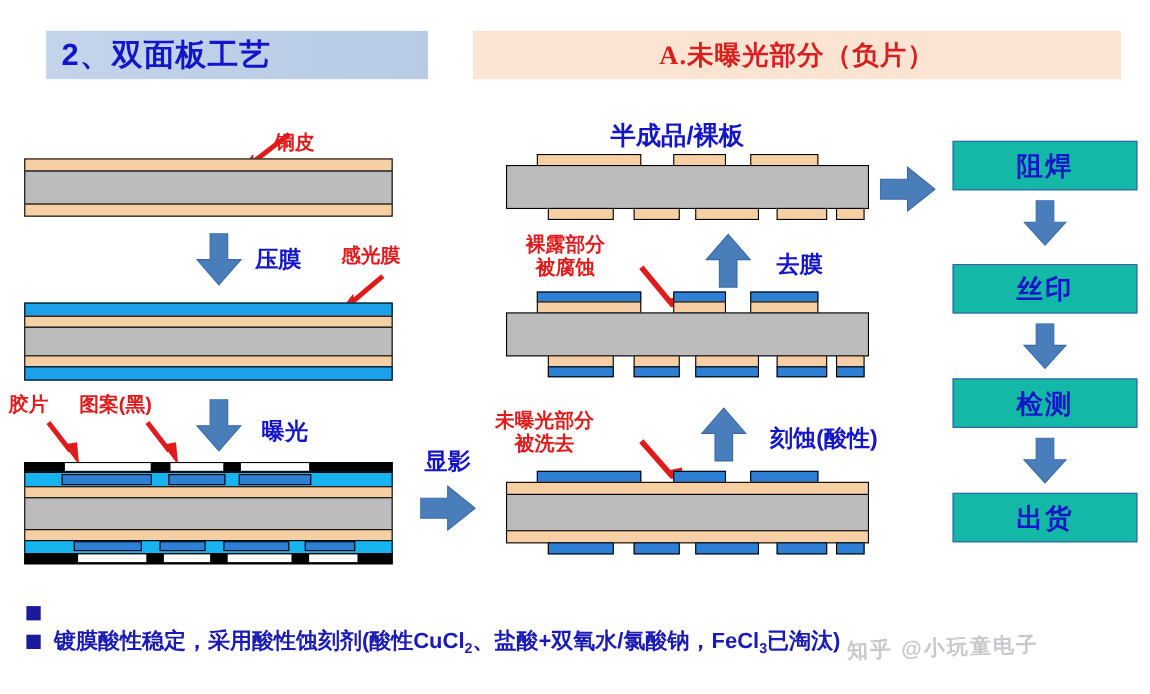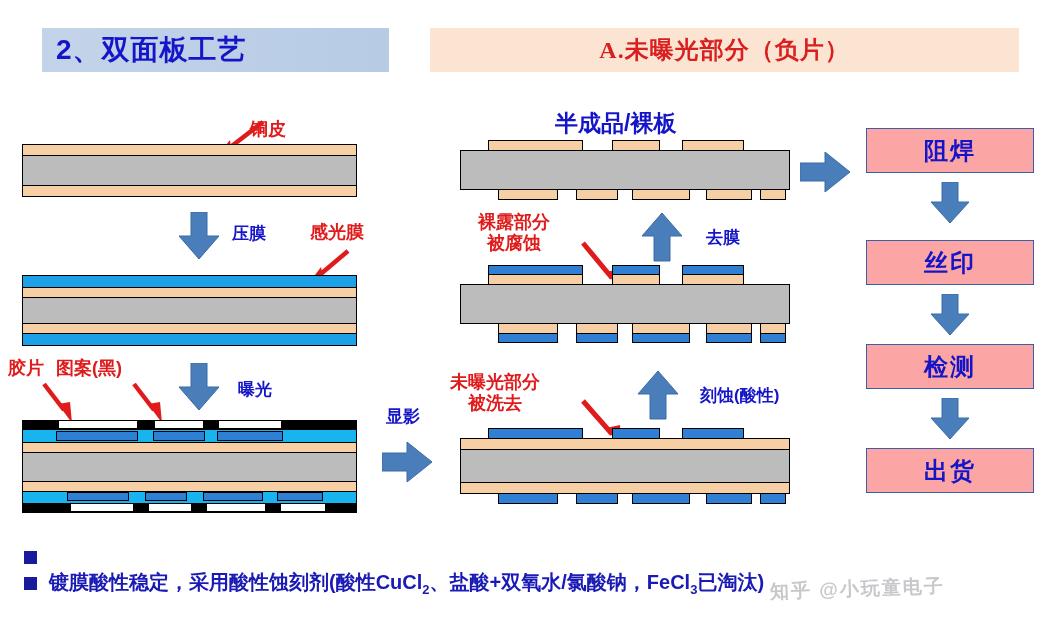--- a/index.html
+++ b/index.html
@@ -31,21 +31,21 @@
     font-family: "Liberation Serif", "DejaVu Serif", serif;
     letter-spacing: 1px;
   }
 
   
   .lbl-red {
     position: absolute; color: #e01b1b; font-weight: bold; font-size: 18px;
     line-height: 1.15; white-space: pre-line; text-align: center;
   }
   .lbl-blue {
-    position: absolute; color: #1414c8; font-weight: bold; font-size: 17px;
+    position: absolute; color: #1414c8; font-weight: bold; font-size: 21px;
     white-space: nowrap;
   }
 
   
   .board { position: absolute; }
   .lay { position: absolute; border: 1.4px solid #000; }
   .core   { background: #bcbcbc; }
   .copper { background: #f7cfa4; }
   .film   { background: #1ca0e8; }
   .resist { background: #2f7fd4; }
@@ -53,21 +53,21 @@
   .cyan   { background: #18b4f0; }
 
   
   .arrow-down, .arrow-up, .arrow-right {
     position: absolute;
   }
   .arrow-down svg, .arrow-up svg, .arrow-right svg { display:block; }
 
   
   .flowbox {
-    position: absolute; border: 1.6px solid #3a5fa8; background: #fca5a5;
+    position: absolute; border: 1.6px solid #3a5fa8; background: #14b8a6;
     display: flex; align-items: center; justify-content: center;
   }
   .flowbox span {
     font-size: 24px; font-weight: bold; color: #1414c8; letter-spacing: 2px;
   }
 
   
   .bullets { position: absolute; left: 24px; top: 543px; width: 1010px; }
   .bullet-row { display: flex; align-items: flex-start; margin-bottom: 5px; }
   .bullet-sq {
@@ -135,21 +135,21 @@
 </div>
 
 <div class="arrow-down" style="left:178px; top:363px;">
   <svg width="42" height="48" viewBox="0 0 42 48">
     <polygon points="13,0 29,0 29,24 41,24 21,47 1,24 13,24" fill="#4a7ebb" stroke="#3a6aa5" stroke-width="1"></polygon>
   </svg>
 </div>
 <div class="lbl-blue" style="left:238px; top:378px;">曝光</div>
 
 <div class="lbl-red" style="left:8px; top:358px;">胶片</div>
-<div class="lbl-red" style="left:56px; top:358px;text-align:right;">图案(黑)</div>
+<div class="lbl-red" style="left:72px; top:358px;text-align:right;">图案(黑)</div>
 <div class="stage" style="left:38px; top:382px;">
   <svg width="40" height="42" viewBox="0 0 40 42">
     <line x1="6" y1="2" x2="26" y2="28" stroke="#e01b1b" stroke-width="4.5"></line>
     <polygon points="34,41 20,22 32,20" fill="#e01b1b"></polygon>
   </svg>
 </div>
 <div class="stage" style="left:128px; top:382px;">
   <svg width="40" height="42" viewBox="0 0 40 42">
     <line x1="6" y1="2" x2="26" y2="28" stroke="#e01b1b" stroke-width="4.5"></line>
     <polygon points="34,41 20,22 32,20" fill="#e01b1b"></polygon>

